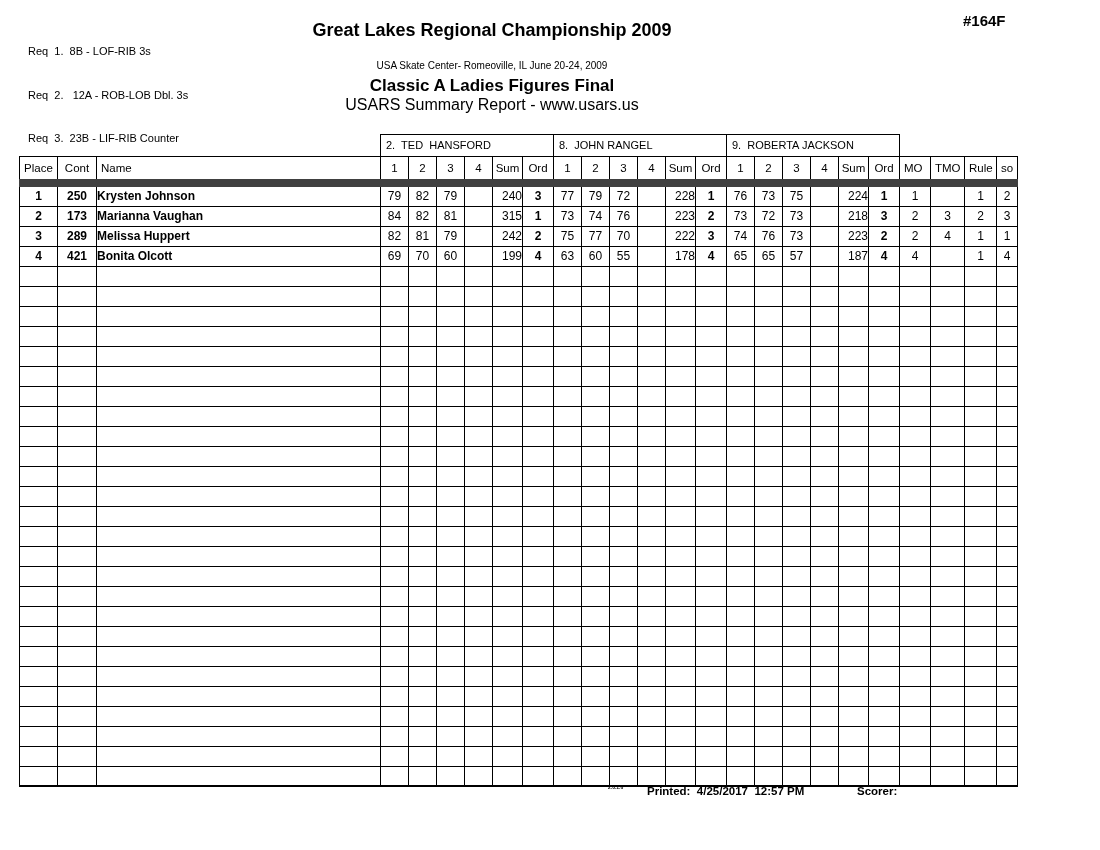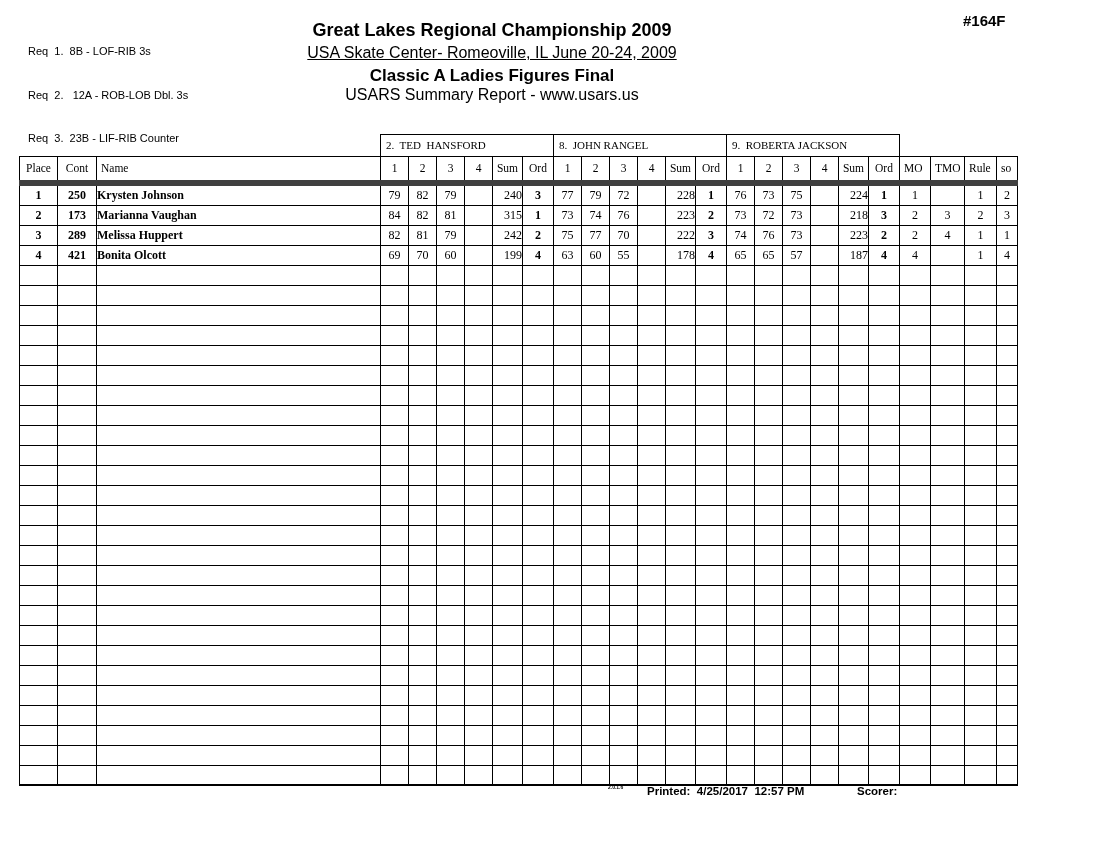--- a/index.html
+++ b/index.html
@@ -16,47 +16,47 @@
   
   .req-block {
     position: absolute; left: 28px; top: 15px;
     font-size: 11px; line-height: 14.5px; white-space: pre;
   }
   .title-block {
     position: absolute; left: 0; top: 21px; width: 984px;
     text-align: center; line-height: 1;
   }
   .title-main  { font-size: 18px; font-weight: bold; letter-spacing: 0; }
-  .title-venue { font-size: 16px; margin-top: 6px; text-decoration: underline; }
+  .title-venue { font-size: 10px; margin-top: 22px; }
   .title-event { font-size: 17px; font-weight: bold; margin-top: 6px; }
   .title-report{ font-size: 16px; margin-top: 3px; }
   .event-number {
     position: absolute; left: 963px; top: 12px; width: 100px;
     font-size: 15px; font-weight: bold;
   }
 
   
   table.summary {
     position: absolute; left: 19px; top: 134px;
-    border-collapse: collapse; table-layout: fixed; font-family: Liberation Serif, serif;
+    border-collapse: collapse; table-layout: fixed;
   }
   table.summary td, table.summary th {
     border: 1px solid #000;
     padding: 0; height: 20px;
     font-size: 12px; line-height: 19px;
     overflow: hidden; white-space: nowrap;
   }
   tr.judge-row td.spacer { border: none; }
   tr.judge-row td.judge-box {
     height: 22px; font-size: 11px; font-weight: normal;
     text-align: left; padding-left: 5px; white-space: pre;
   }
   tr.header-row th {
     font-weight: normal; font-size: 11.5px; height: 26px; line-height: 18px;
-    border-bottom: 6px solid #404040;
+    border-bottom: 8px solid #404040;
     text-align: center;
   }
   tr.header-row th.al { text-align: left; padding-left: 4px; }
   td.ord, th.ord { border-left: 4px solid #000; border-right: 4px solid #000; }
   td.place, td.cont { font-weight: bold; text-align: center; }
   td.name  { font-weight: bold; text-align: left; padding-left: 6px; }
   td.score { text-align: center; }
   td.sum   { text-align: right; padding-right: 3px; }
   td.ord   { font-weight: bold; text-align: center; }
   td.mo, td.tmo, td.rule, td.so { text-align: center; }

